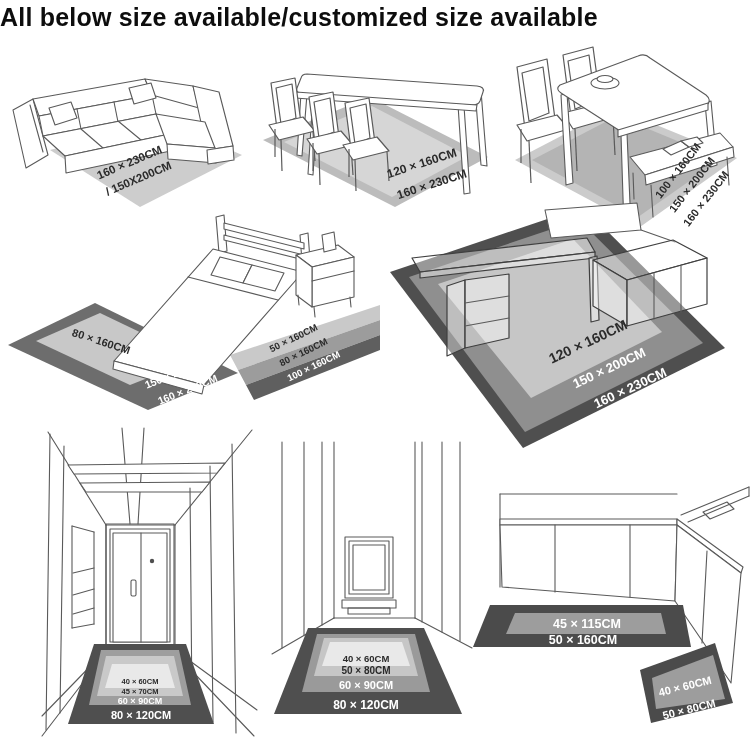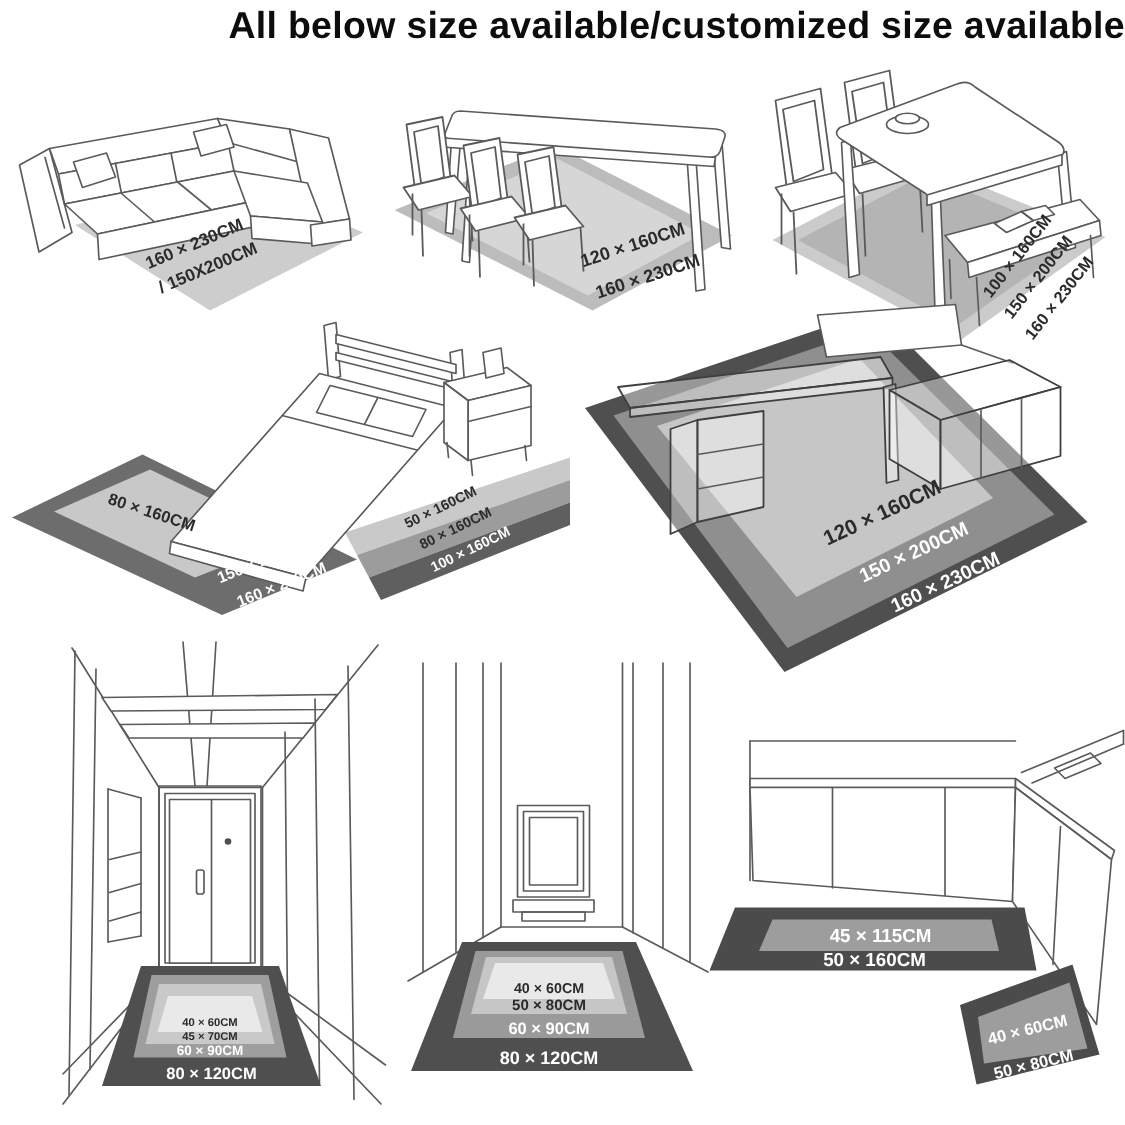--- a/index.html
+++ b/index.html
@@ -1,17 +1,17 @@
 <!DOCTYPE html>
 <html><head>
 <meta charset="utf-8">
 <style>
   html,body{margin:0;padding:0;background:#fff;}
   body{width:750px;height:750px;position:relative;font-family:"Liberation Sans",sans-serif;overflow:hidden;}
-  .title{position:absolute;top:3px;left:0;width:750px;text-align:right;
+  .title{position:absolute;top:3px;left:0;width:750px;text-align:left;
          font-size:25px;font-weight:bold;color:#0d0d0d;letter-spacing:0.2px;}
   .scene{position:absolute;overflow:visible;}
   .scene text{font-family:"Liberation Sans",sans-serif;font-weight:bold;}
   .ld{fill:#2b2b2b;}
   .lw{fill:#ffffff;}
   .fur{stroke:#5a5a5a;stroke-width:1.1;fill:#ffffff;stroke-linejoin:round;stroke-linecap:round;}
   .furl{stroke:#5a5a5a;stroke-width:1.1;fill:none;stroke-linejoin:round;stroke-linecap:round;}
   .ghost{stroke:#3f3f3f;stroke-width:1.2;fill:rgba(255,255,255,0.42);stroke-linejoin:round;}
 </style>
 </head>

